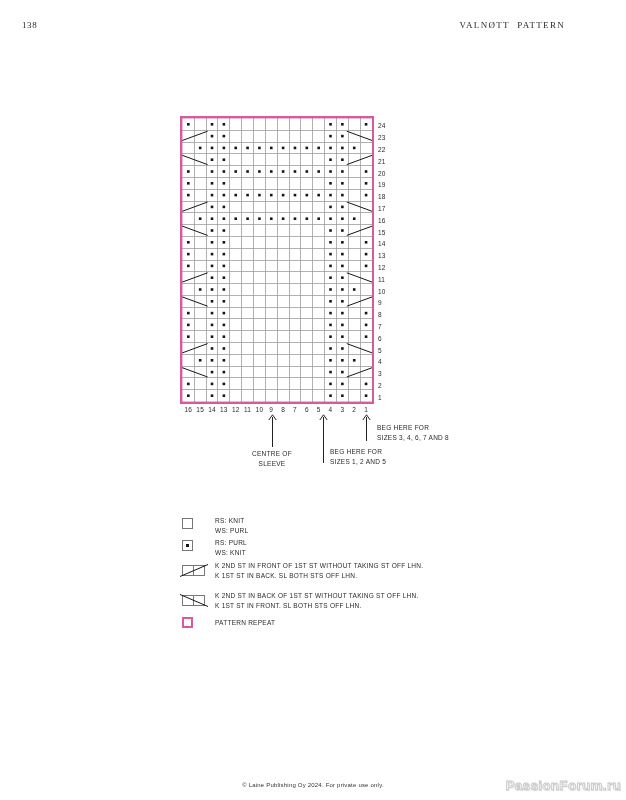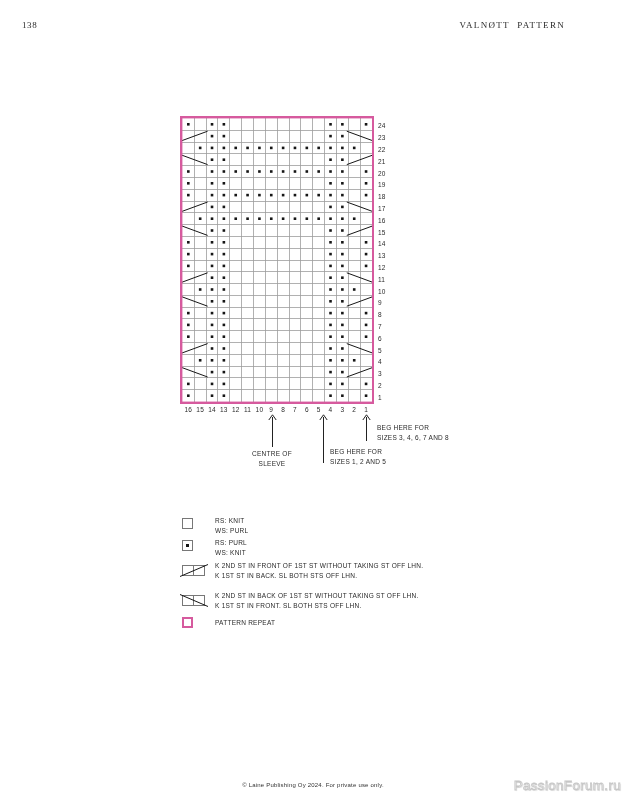--- a/index.html
+++ b/index.html
@@ -43,21 +43,21 @@
   .sym-dot {
     position:absolute; left:50%; top:50%; width:2.6px; height:2.6px;
     margin-left:-1.3px; margin-top:-1.3px; background:#161616;
   }
   .footer {
     position:absolute; left:0; right:0; top:782px; text-align:center;
     font-size:6px; letter-spacing:.2px; color:#333;
   }
   .watermark {
     position:absolute; right:0; bottom:2px; background:#fff; padding:3px 5px 5px 8px;
-    font-size:13.5px; font-weight:normal; letter-spacing:.3px;
+    font-size:13.5px; font-weight:bold; letter-spacing:.3px;
     color:#f6f6f6; -webkit-text-stroke:0.8px #c6c6c6;
     text-shadow:1px 1px 1px #e2e2e2;
   }
 </style>
 </head>
 <body>
 
 <div class="page">
 
   <div class="page-num">138</div>

